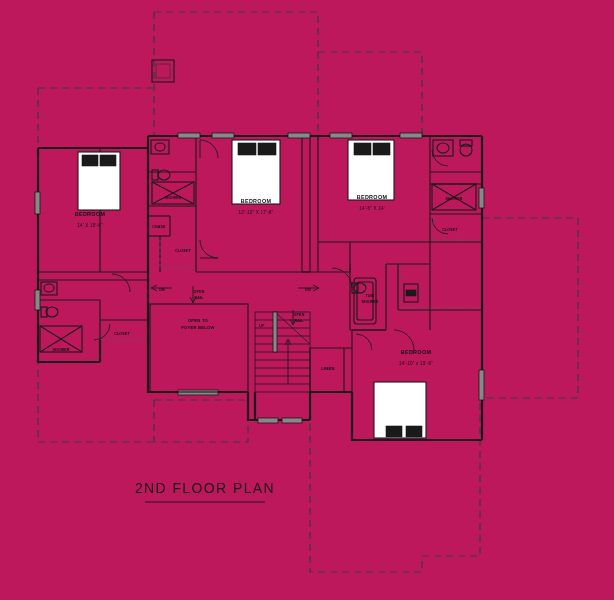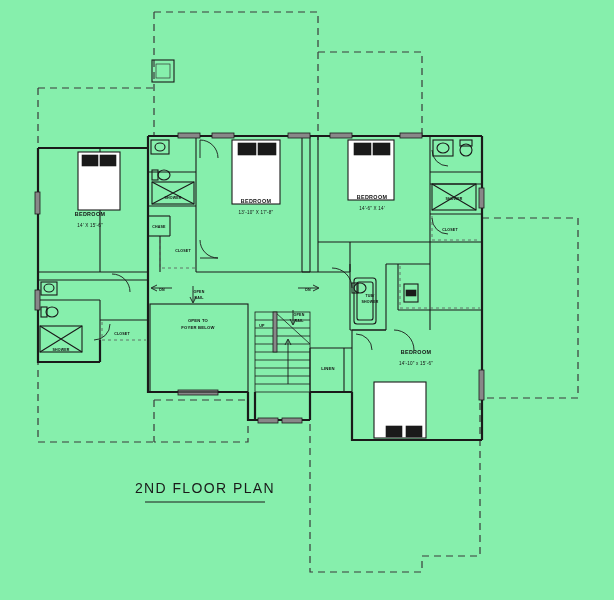--- a/index.html
+++ b/index.html
@@ -10,21 +10,21 @@
   body {
     width: 614px;
     height: 600px;
     font-family: "Liberation Sans", sans-serif;
     overflow: hidden;
   }
   #plan-root {
     position: relative;
     width: 614px;
     height: 600px;
-    background: #86efac;
+    background: #be185d;
   }
   svg#floorplan {
     display: block;
     width: 614px;
     height: 600px;
   }
   .wall { fill: none; stroke: #1a1a1a; stroke-width: 2.2; }
   .wall-thin { fill: none; stroke: #1a1a1a; stroke-width: 1.1; }
   .wall-hair { fill: none; stroke: #333333; stroke-width: 0.7; }
   .dashed-lot {

